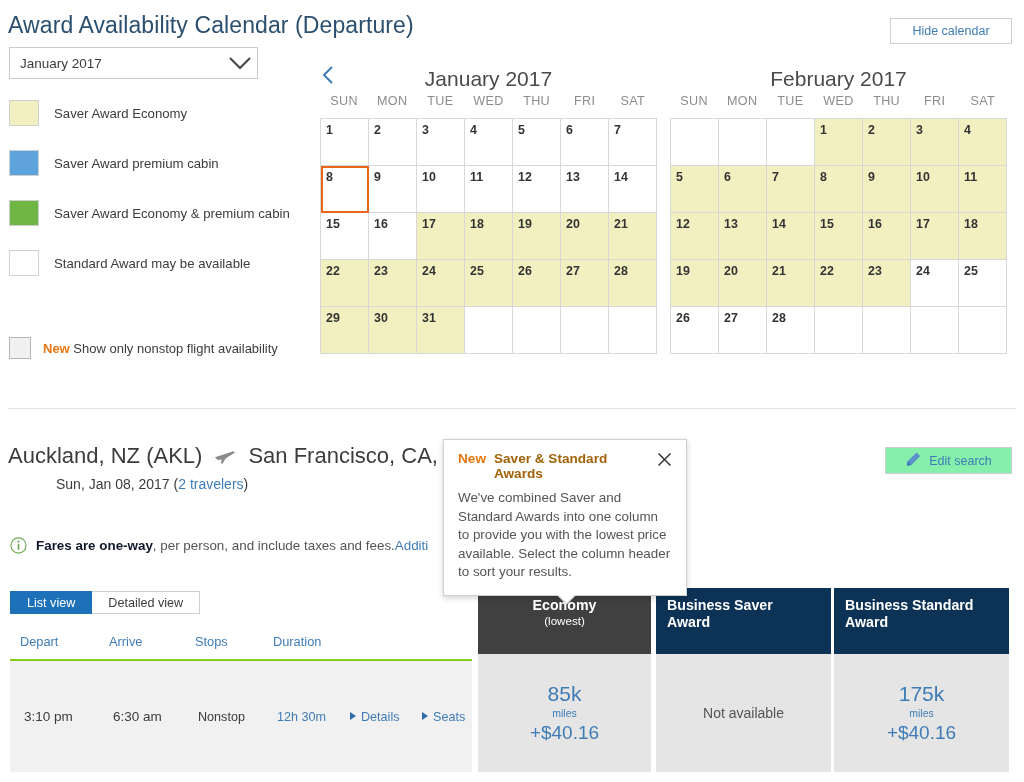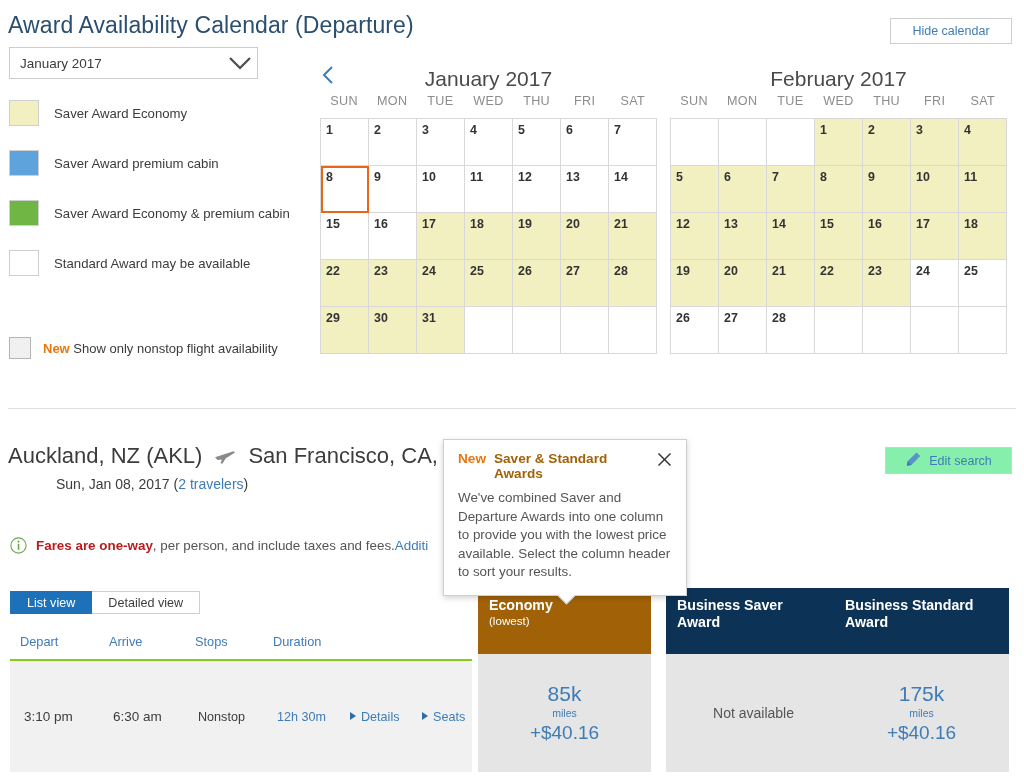--- a/index.html
+++ b/index.html
@@ -123,21 +123,21 @@
     border: 1px solid #cfcfcf; background: #86efac; color: #3f7cb6;
     font-size: 12.5px; display: flex; align-items: center; justify-content: center;
     gap: 7px; cursor: pointer; box-sizing: border-box;
   }
 
   #fares-note {
     position: absolute; left: 10px; top: 537px;
     display: flex; align-items: center; font-size: 13.4px; color: #555;
     white-space: nowrap;
   }
-  #fares-note .bold { font-weight: 700; color: #b91c1c; }
+  #fares-note .bold { font-weight: 700; color: #0f172a; }
   #fares-note .lnk { color: #3f7cb6; cursor: pointer; }
   #info-icon { margin-right: 9px; display: flex; }
 
   
   #tooltip {
     position: absolute; left: 443px; top: 439px; width: 244px;
     background: #fff; border: 1px solid #cfcfcf;
     box-shadow: 0 2px 6px rgba(0,0,0,.18);
     box-sizing: border-box; padding: 11px 14px 13px 14px; z-index: 30;
   }
@@ -186,33 +186,33 @@
          border-top: 4.5px solid transparent; border-bottom: 4.5px solid transparent;
          margin-right: 5px; vertical-align: 1px; }
 
   
   .fare-col { position: absolute; top: 588px; width: 176px; }
   .fare-head {
     height: 66px; box-sizing: border-box; padding: 9px 11px 0 11px; color: #fff; cursor: pointer;
   }
   .fare-head .fh-main { font-size: 14.2px; font-weight: 600; line-height: 17px; }
   .fare-head .fh-sub { font-size: 11.6px; font-weight: 400; line-height: 14px; }
-  .fare-head.primary { background: #a16207; }
+  .fare-head.primary { background: #404040; text-align: center; }
   .fare-head.dark { background: #0c3255; }
   .fare-body {
     height: 118px; background: #e5e5e5; box-sizing: border-box;
     display: flex; flex-direction: column; align-items: center; justify-content: center;
   }
   .fare-body .miles-num { font-size: 21px; color: #3f7cb6; line-height: 24px; }
   .fare-body .miles-lbl { font-size: 10.5px; color: #3f7cb6; line-height: 14px; }
   .fare-body .cash { font-size: 19px; color: #3f7cb6; line-height: 24px; margin-top: 1px; }
   .fare-body .na { font-size: 14px; color: #555; }
 
   #fare-col-0 { left: 478px; }
-  #fare-col-1 { left: 656px; margin-left: 10px; }
+  #fare-col-1 { left: 656px; }
   #fare-col-2 { left: 834px; }
   #fare-col-0 .fare-head { width: 173px; }
   #fare-col-1 .fare-head, #fare-col-2 .fare-head { width: 175px; }
   #fare-col-0 .fare-body { width: 173px; }
   #fare-col-1 .fare-body { width: 175px; align-items: center; }
   #fare-col-2 .fare-body { width: 175px; }
 </style>
 </head>
 <body>
 
@@ -527,21 +527,21 @@
     <div class="tt-head">
       <span class="tt-new">New</span>
       <span class="tt-title">Saver &amp; Standard Awards</span>
       <span class="tt-close">
         <svg width="15" height="15" viewBox="0 0 15 15">
           <line x1="1.5" y1="1.5" x2="13.5" y2="13.5" stroke="#333" stroke-width="1.5"></line>
           <line x1="13.5" y1="1.5" x2="1.5" y2="13.5" stroke="#333" stroke-width="1.5"></line>
         </svg>
       </span>
     </div>
-    <div class="tt-body">We've combined Saver and Departure Awards into one column to provide you with the lowest price available. Select the column header to sort your results.</div>
+    <div class="tt-body">We've combined Saver and Standard Awards into one column to provide you with the lowest price available. Select the column header to sort your results.</div>
     <div class="tt-arrow"></div>
   </div>
 
   <div id="view-tabs">
       <div class="vtab active">
         <span>List view</span>
       </div>
       <div class="vtab inactive">
         <span>Detailed view</span>
       </div>

